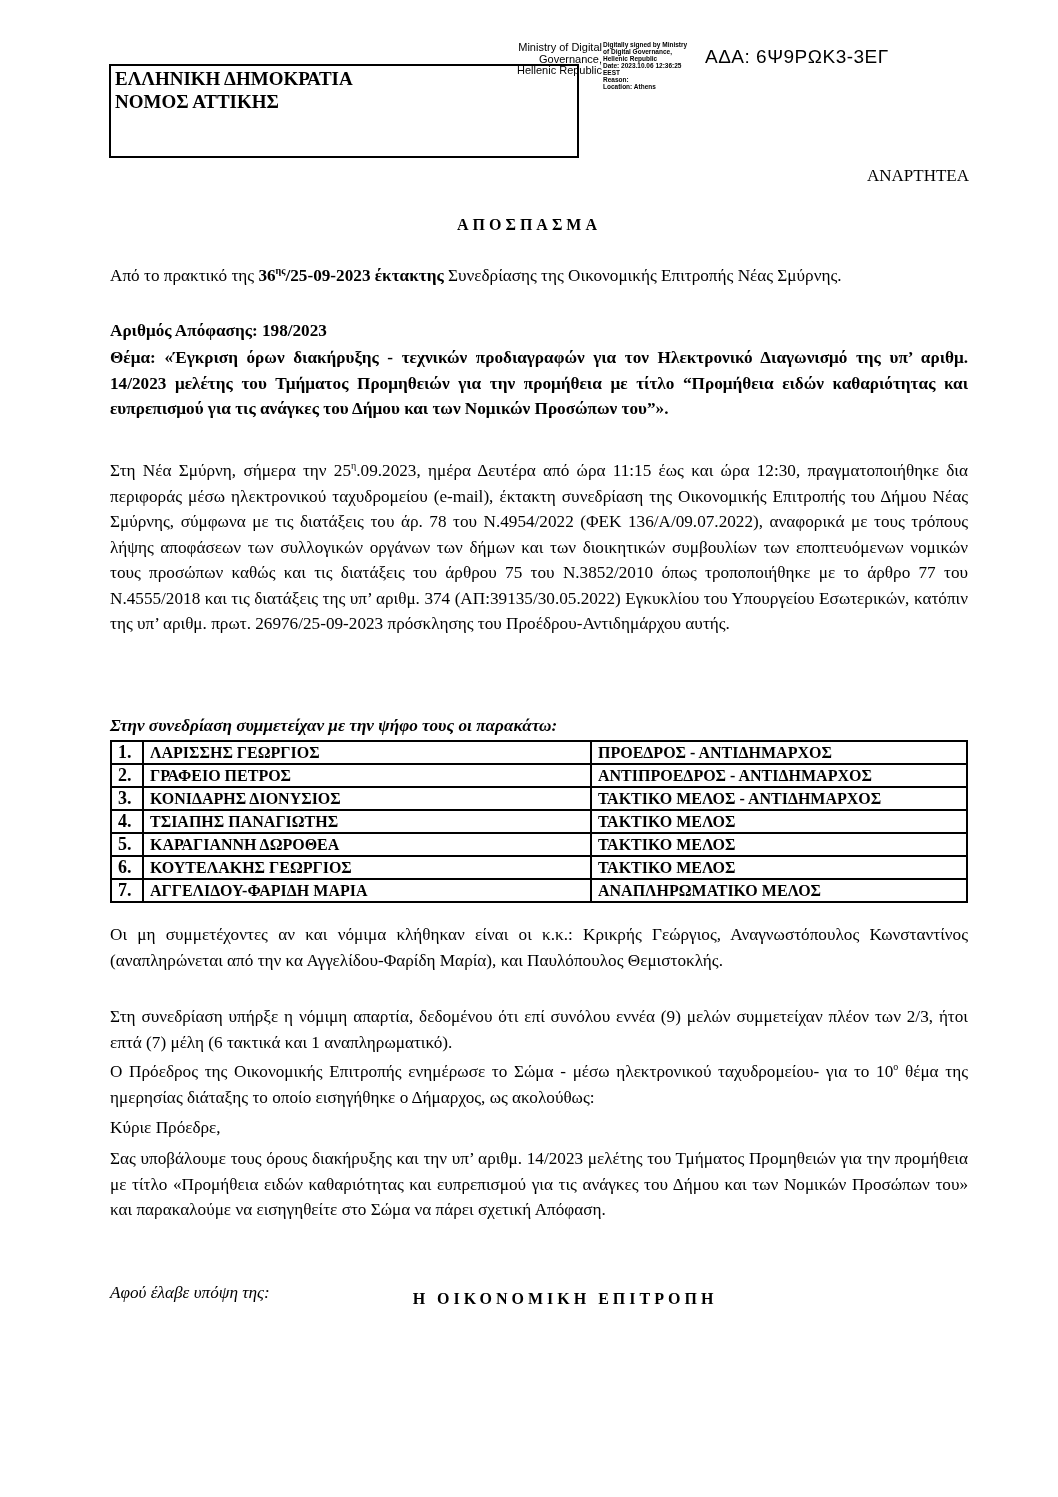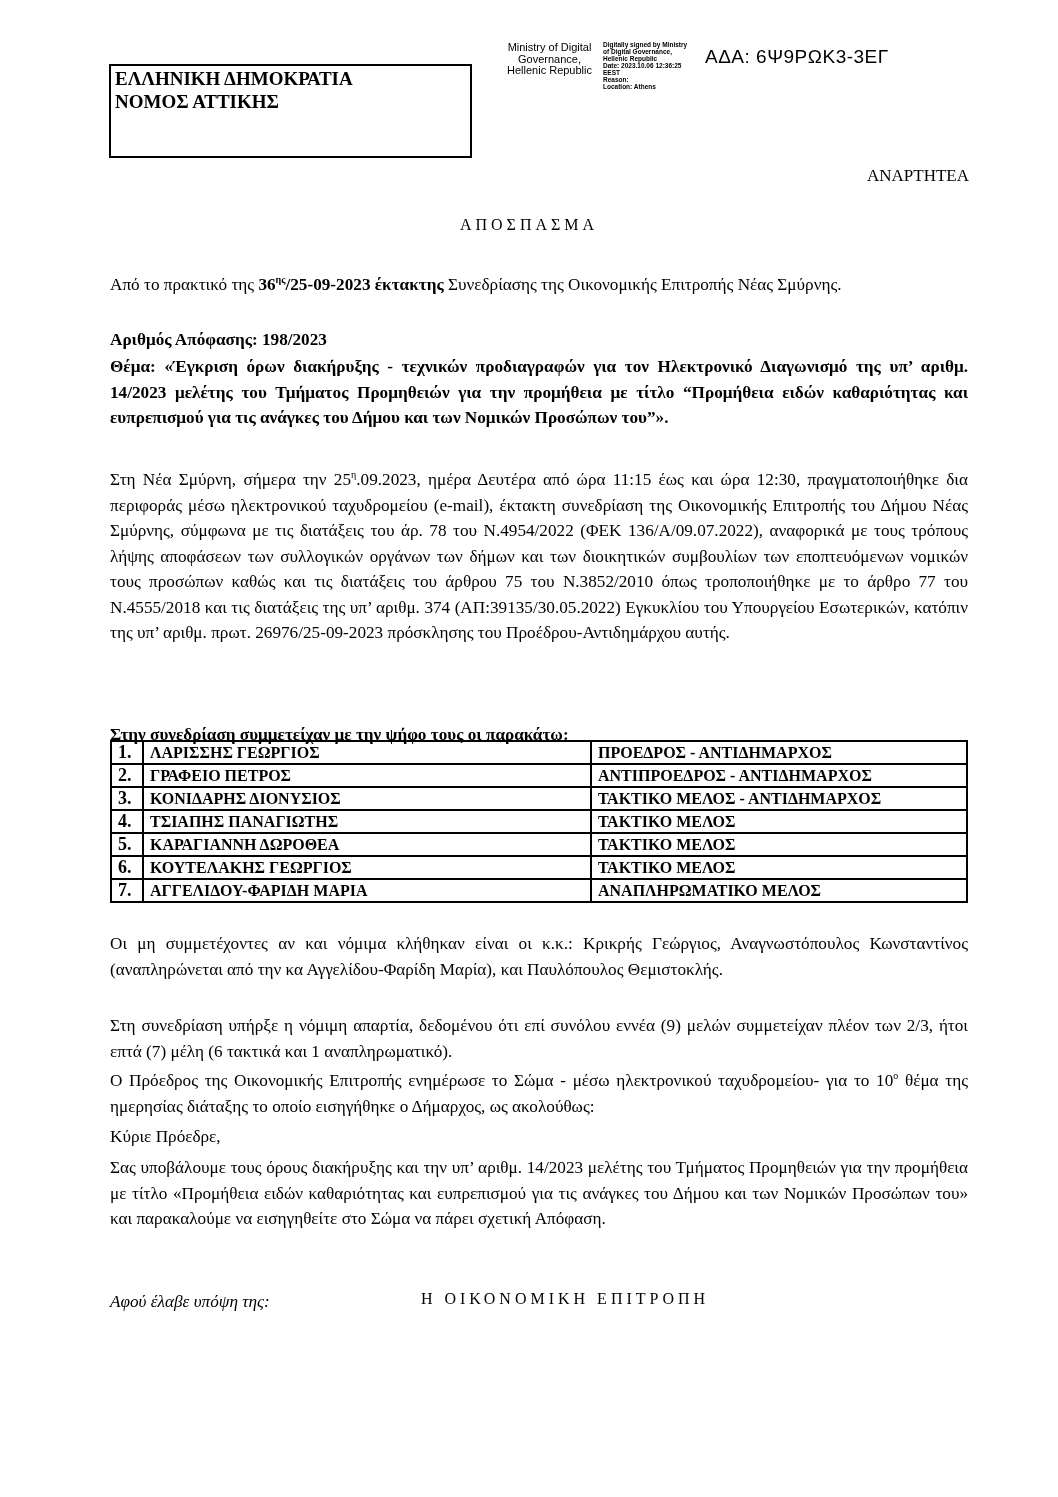--- a/index.html
+++ b/index.html
@@ -8,50 +8,49 @@
     font-family: "Liberation Serif", "DejaVu Serif", serif; color: #000;
   }
   .ada {
     position: absolute; left: 705px; top: 18px;
     font-family: "Liberation Sans", "DejaVu Sans", sans-serif;
     font-size: 19px; letter-spacing: 0.5px; margin-top: 28px;
   }
   .sig-name {
     position: absolute; left: 497px; top: 42px; width: 105px;
     font-family: "Liberation Sans", "DejaVu Sans", sans-serif;
-    font-size: 11px; line-height: 11.5px; text-align: center;
+    font-size: 11px; line-height: 11.5px; text-align: right;
   }
   .sig-name div { white-space: nowrap; }
   .sig-details {
     position: absolute; left: 603px; top: 41px;
     font-family: "Liberation Sans", "DejaVu Sans", sans-serif;
     font-size: 6.5px; line-height: 7px; font-weight: bold;
   }
   .sig-details div { white-space: nowrap; }
   .header-box {
-    position: absolute; left: 109px; top: 64px; width: 363px; height: 94px;
+    position: absolute; left: 109px; top: 64px; width: 470px; height: 94px;
     border: 2px solid #000; box-sizing: border-box;
     padding: 2px 0 0 4px;
   }
   .header-box div {
     font-weight: bold; font-size: 19px; line-height: 22.5px; white-space: nowrap;
   }
   .anartitea {
     position: absolute; right: 89px; top: 166px;
     font-size: 17px;
   }
   .title-center {
     position: absolute; left: 0; width: 1058px; text-align: center;
-    font-weight: normal; font-size: 16px; letter-spacing: 4px;
+    font-weight: bold; font-size: 16px; letter-spacing: 4px;
   }
   .para {
     position: absolute; left: 110px; width: 858px;
     font-size: 17.2px; line-height: 25.5px; text-align: justify;
     text-align-last: left;
-    margin-top: 9px;
   }
   .para.bold { font-weight: bold; }
   sup { font-size: 10px; line-height: 0; vertical-align: super; }
   table.members {
     position: absolute; left: 110px; top: 740px; width: 858px;
     border-collapse: collapse; font-weight: bold; font-size: 16px;
   }
   table.members td {
     border: 2px solid #000; height: 21px; padding: 0 6px; line-height: 21px;
     white-space: nowrap;
@@ -89,21 +88,21 @@
 <div class="title-center" style="top:216px;">ΑΠΟΣΠΑΣΜΑ</div>
 
 <div class="para" style="top:263px;"><span>Από το πρακτικό της </span><b><span>36</span><sup>ης</sup><span>/25-09-2023 έκτακτης</span></b><span> Συνεδρίασης της Οικονομικής Επιτροπής Νέας Σμύρνης.</span></div>
 
 <div class="para bold" style="top:318px;">Αριθμός Απόφασης: 198/2023</div>
 
 <div class="para bold" style="top:345px;">Θέμα: «Έγκριση όρων διακήρυξης  - τεχνικών προδιαγραφών για τον Ηλεκτρονικό Διαγωνισμό της υπ’ αριθμ. 14/2023 μελέτης του Τμήματος Προμηθειών για την προμήθεια με τίτλο “Προμήθεια ειδών καθαριότητας και ευπρεπισμού για τις ανάγκες του Δήμου και των Νομικών Προσώπων του”».</div>
 
 <div class="para" style="top:458px;"><span>Στη Νέα Σμύρνη, σήμερα την 25</span><sup>η</sup><span>.09.2023, ημέρα Δευτέρα από ώρα 11:15 έως και ώρα 12:30, πραγματοποιήθηκε δια περιφοράς μέσω ηλεκτρονικού ταχυδρομείου (e-mail), έκτακτη συνεδρίαση της Οικονομικής Επιτροπής του Δήμου Νέας Σμύρνης, σύμφωνα με τις διατάξεις του άρ. 78 του Ν.4954/2022 (ΦΕΚ 136/Α/09.07.2022), αναφορικά με τους τρόπους λήψης αποφάσεων των συλλογικών οργάνων των δήμων και των διοικητικών συμβουλίων των εποπτευόμενων νομικών τους προσώπων καθώς και τις διατάξεις του άρθρου 75 του Ν.3852/2010 όπως τροποποιήθηκε με το άρθρο 77 του Ν.4555/2018 και τις διατάξεις της υπ’ αριθμ. 374 (ΑΠ:39135/30.05.2022) Εγκυκλίου του Υπουργείου Εσωτερικών, κατόπιν της υπ’ αριθμ. πρωτ. 26976/25-09-2023 πρόσκλησης του Προέδρου-Αντιδημάρχου αυτής.</span></div>
 
-<div class="para bold" style="top:713px;">Στην συνεδρίαση συμμετείχαν με την ψήφο τους οι παρακάτω:</div>
+<div class="para bold" style="top:713px;font-style:italic;">Στην συνεδρίαση συμμετείχαν με την ψήφο τους οι παρακάτω:</div>
 
 <table class="members">
   <tbody>
     <tr>
       <td class="num">1.</td>
       <td class="name">ΛΑΡΙΣΣΗΣ ΓΕΩΡΓΙΟΣ</td>
       <td>ΠΡΟΕΔΡΟΣ - ΑΝΤΙΔΗΜΑΡΧΟΣ</td>
     </tr>
     <tr>
       <td class="num">2.</td>

